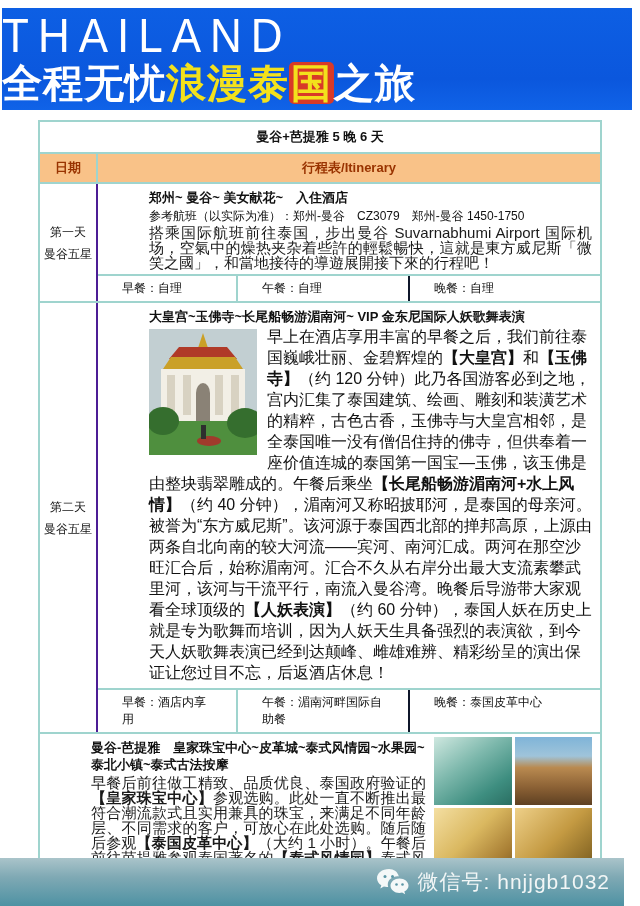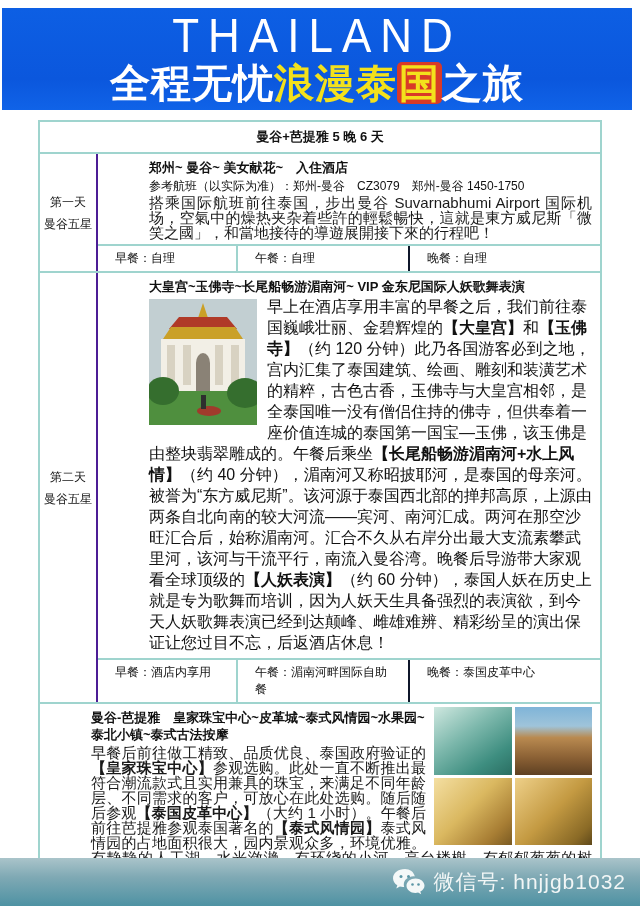--- a/index.html
+++ b/index.html
@@ -6,21 +6,21 @@
   html,body { background:#ffffff; }
   body { font-family:"Liberation Sans","DejaVu Sans",sans-serif; }
   .page{
     position:relative; width:640px; height:906px; margin:0 auto;
     background:#ffffff; overflow:hidden;
   }
   
   .hero{
     margin:8px 8px 0 2px; height:102px;
     background:linear-gradient(180deg,#0d5fe4 0%,#0b57dd 70%,#1063e8 100%);
-    text-align:center; padding-top:4px;
+    text-align:left; padding-top:4px;
   }
   .hero-title{
     color:#ffffff; font-size:44px; letter-spacing:9px; font-weight:400;
     transform:scaleY(1.08); line-height:48px;
   }
   .hero-subtitle{
     font-size:40px; font-weight:bold; line-height:46px; letter-spacing:1px;
     color:#ffffff; white-space:nowrap;
   }
   .hero-subtitle .hl{ color:#f3e11c; }
@@ -48,42 +48,42 @@
     font-size:12px; line-height:22px; text-align:center; padding:2px;
   }
   .day-body{ flex:1; display:flex; flex-direction:column; min-width:0; }
   .day-main{ padding:3px 8px 4px 8px; flex:1;margin-left:43px; }
   .day-title{ font-size:13px; font-weight:bold; line-height:17px; padding:2px 0; }
   .flight{ font-size:12px; line-height:17px; }
   .desc{ font-size:15px; line-height:15px; text-align:justify; color:#1a1a1a; }
   .desc b{ font-weight:bold; }
   
   .meals{ display:flex; border-top:2px solid #9fd4ce; font-size:12px; }
-  .meal{ padding:4px 17px; }
+  .meal{ padding:4px 24px; }
   .meal.m1{ width:138px; }
   .meal.m2{ width:172px; border-left:2px solid #9fd4ce; }
   .meal.m3{ flex:1; border-left:2px solid #0f172a; }
   
   .photo-palace{
     float:left; width:108px; height:126px; margin:2px 10px 2px 0;
     display:block; background:#c2cfd2;
   }
   .photo-grid{
     float:right; width:158px; height:138px; margin:0 0 4px 8px;
     display:grid; grid-template-columns:1fr 1fr; grid-template-rows:1fr 1fr;
     gap:3px; background:#ffffff;
   }
   .ph{ width:100%; height:100%; }
   .ph1{ background:linear-gradient(145deg,#cfe8e0 0%,#7db8ac 40%,#3e8e80 75%,#2a6e62 100%); }
   .ph2{ background:linear-gradient(180deg,#7fb4d8 0%,#9fc4da 28%,#b98a50 45%,#8a6034 75%,#5e4022 100%); }
   .ph3{ background:linear-gradient(135deg,#f4dfa2 0%,#dab860 45%,#a87e34 80%,#7a5a22 100%); }
   .ph4{ background:linear-gradient(135deg,#eed089 0%,#c49a42 50%,#8a6a26 85%,#5e481a 100%); }
   
   .sea{
-    position:absolute; left:0; right:0; bottom:0; height:48px;
+    position:absolute; left:0; right:16px; bottom:0; height:48px;
     background:linear-gradient(180deg,#aac4ca 0%,#7fa9b4 40%,#4e92a3 100%);
     display:flex; align-items:center; justify-content:flex-end;
     padding-right:14px; gap:8px;
   }
   .wechat-label{ color:#f2f6f6; font-size:21px; letter-spacing:1px; }
   .wechat-svg{ width:34px; height:28px; }
   .clearfix::after{ content:""; display:block; clear:both; }
 </style>
 </head>
 <body>
@@ -94,20 +94,24 @@
     <div class="hero-title">THAILAND</div>
     <div class="hero-subtitle">
       <span>全程无忧</span><span class="hl">浪漫泰</span><span class="boxed">国</span><span>之旅</span>
     </div>
   </div>
 
   <div class="itin">
 
     <div class="t-caption">曼谷+芭提雅 5 晚 6 天</div>
 
+    <div class="t-head">
+      <div class="hd-date">日期</div>
+      <div class="hd-itin">行程表/Itinerary</div>
+    </div>
 
     <div class="day">
       <div class="day-label">
         <span>第一天</span>
         <span>曼谷五星</span>
       </div>
       <div class="day-body">
         <div class="day-main">
           <div class="day-title">郑州~ 曼谷~ 美女献花~　入住酒店</div>
           <div class="flight">参考航班（以实际为准）：郑州-曼谷　CZ3079　郑州-曼谷 1450-1750</div>

